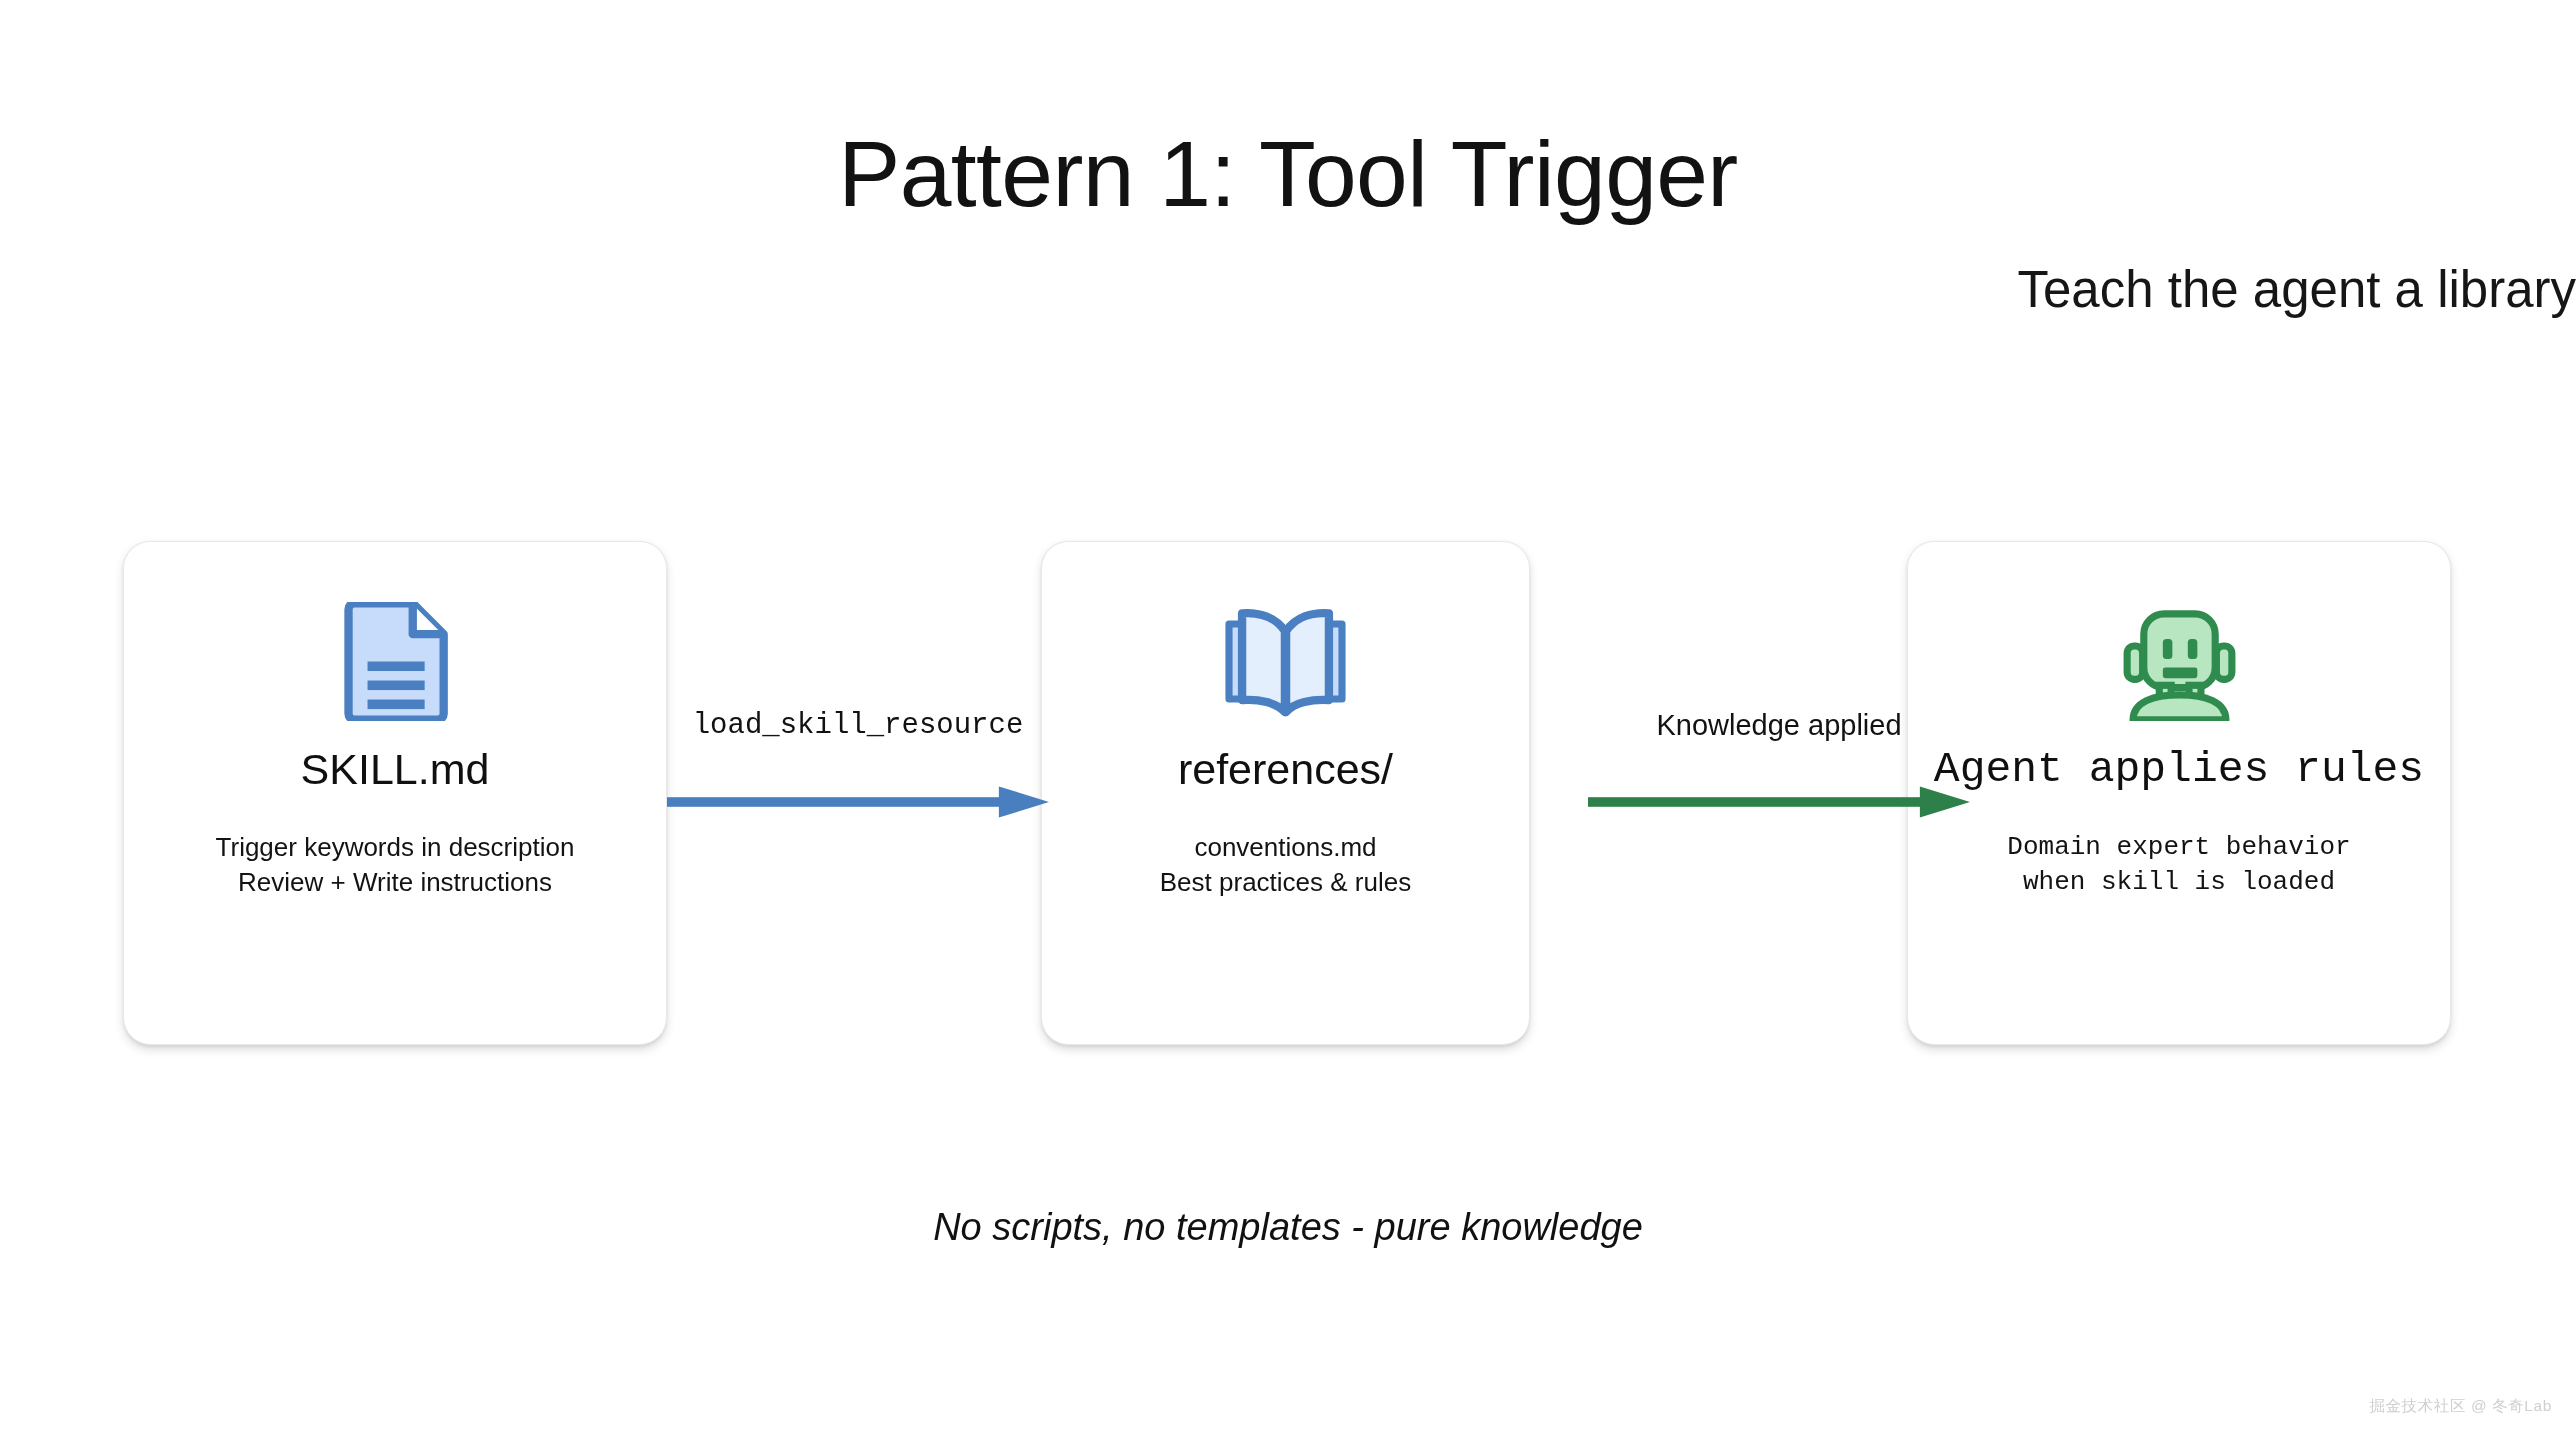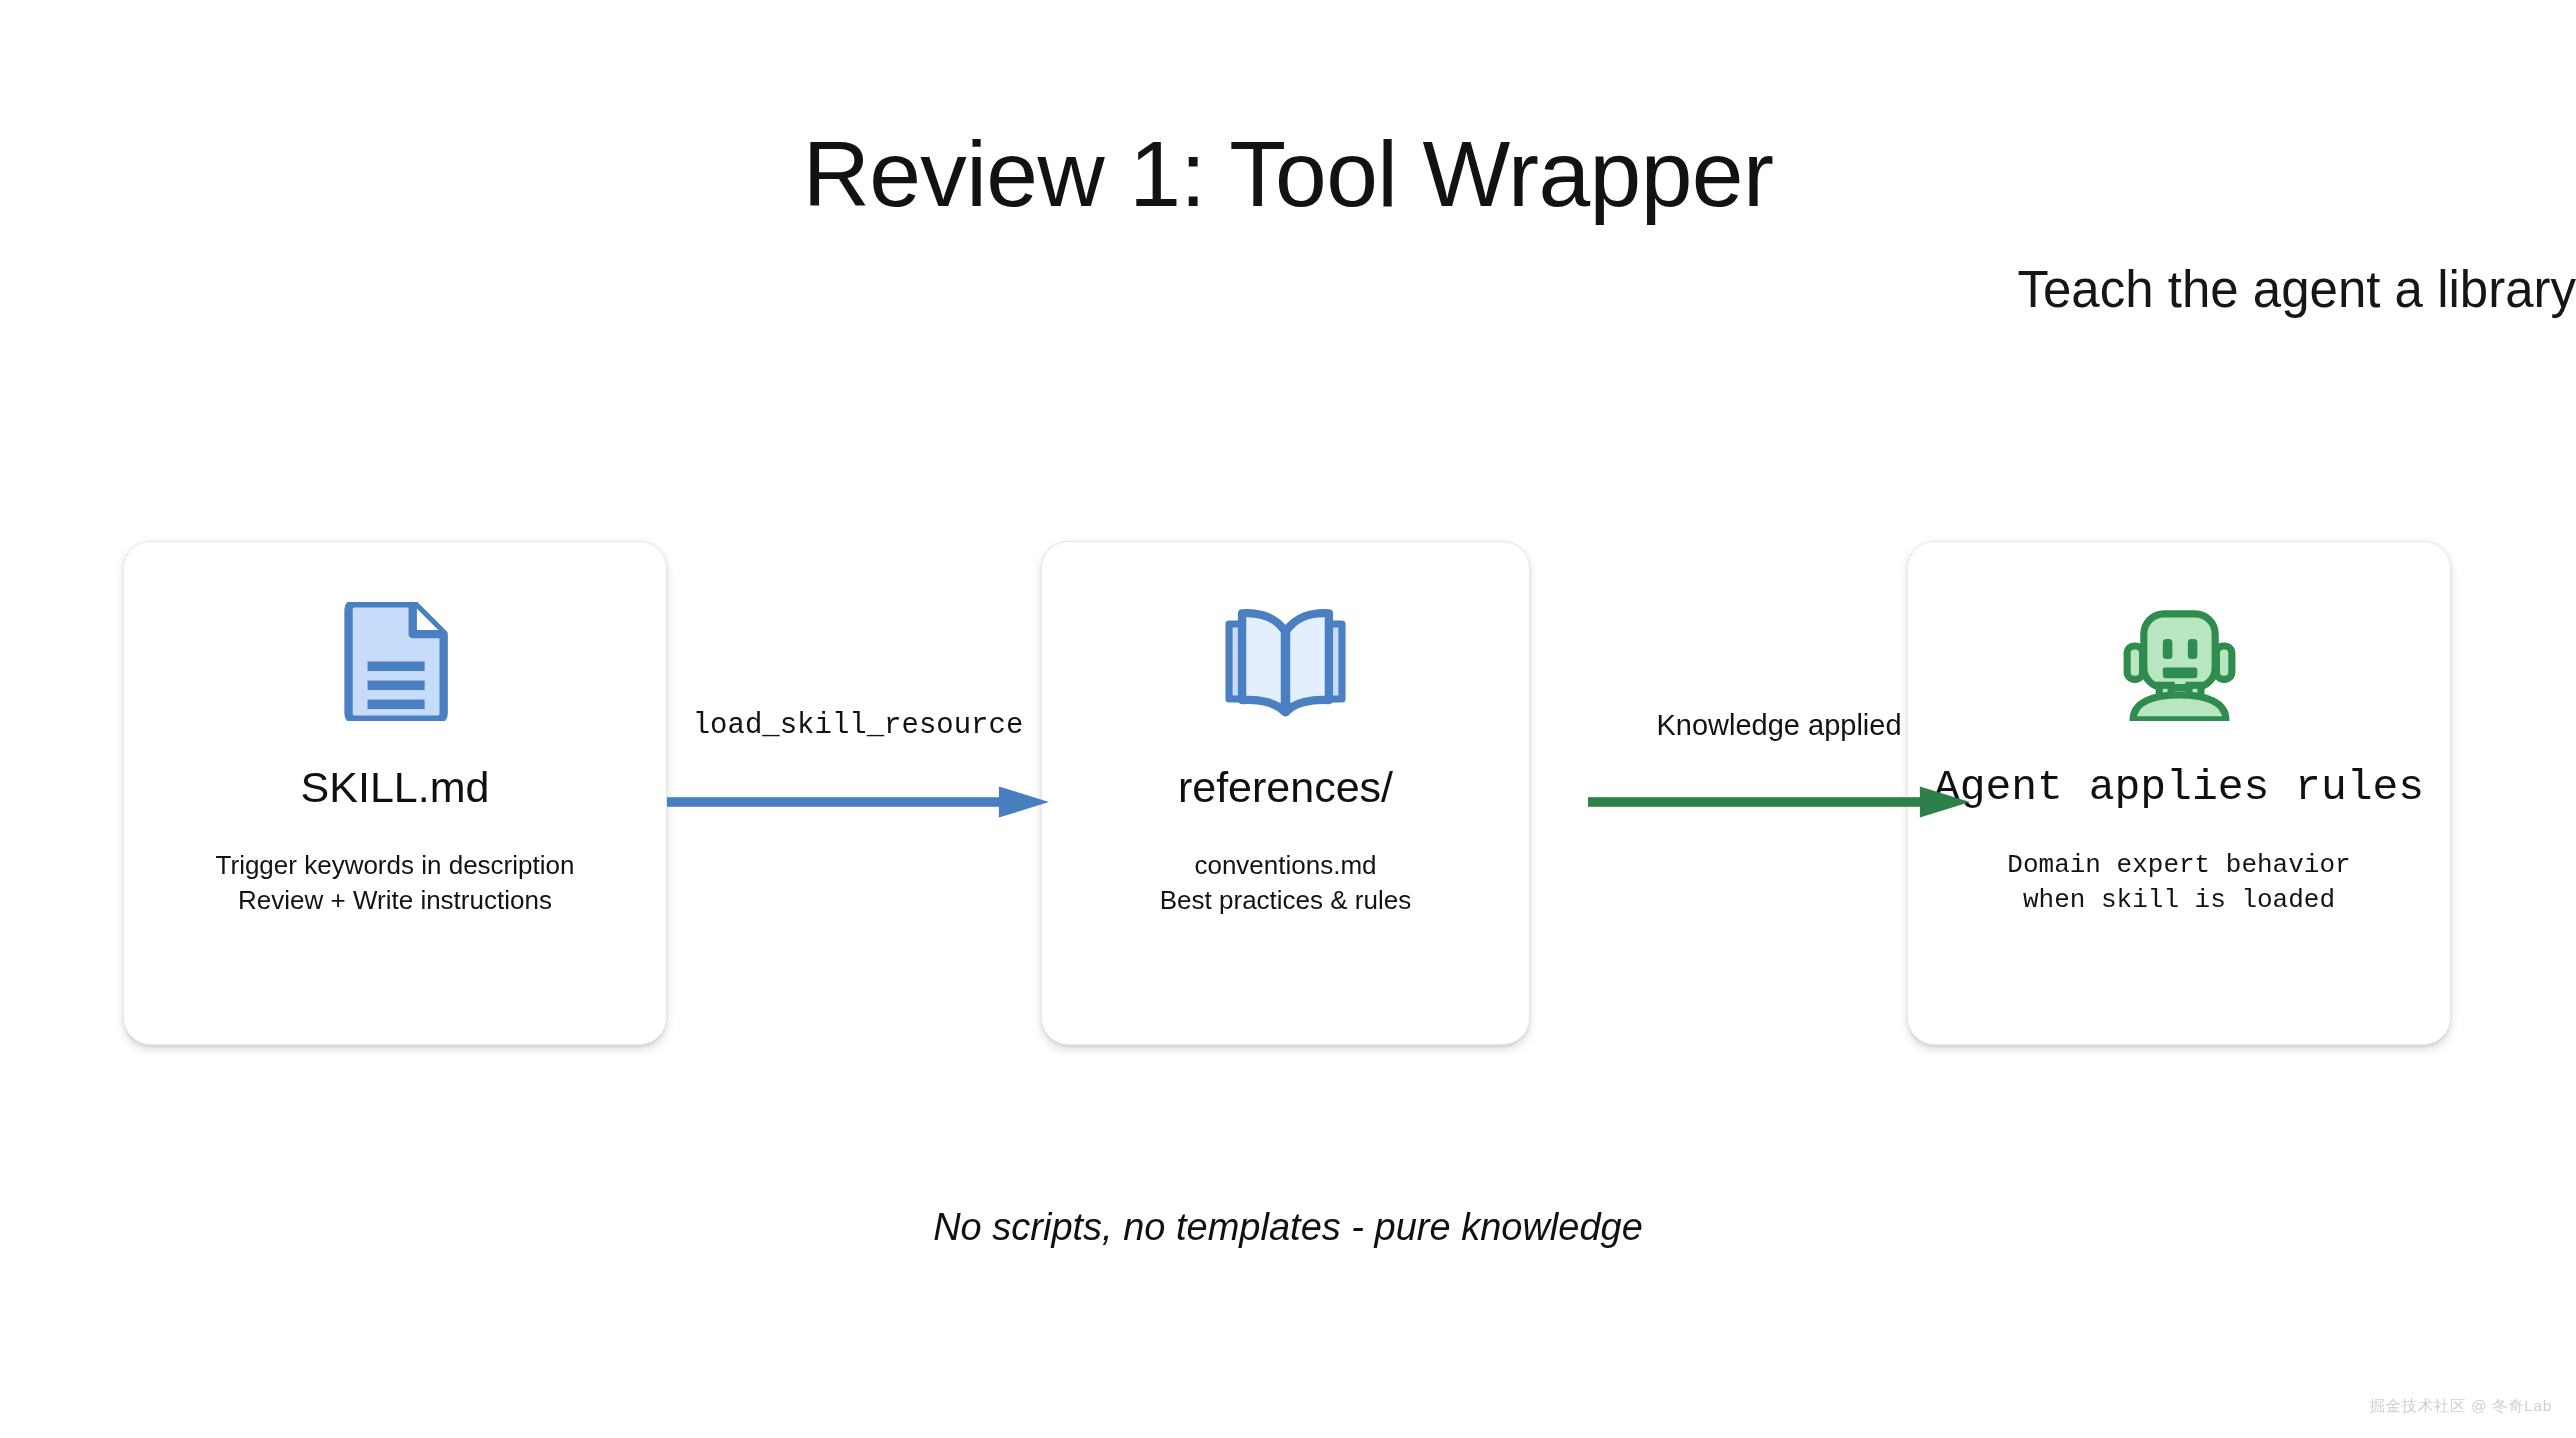--- a/index.html
+++ b/index.html
@@ -69,21 +69,21 @@
   .card-3 { left: 1907px; font-family: Liberation Mono, monospace; }
 
   .card-icon {
     margin-top: 60px;
     height: 119px;
     display: flex;
     align-items: center;
     justify-content: center;
   }
   .card-title {
-    margin-top: 45px;
+    margin-top: 27px;
     font-size: 43px;
     font-weight: 400;
     line-height: 1;
     color: #101010;
     text-align: center;
   }
   .card-desc {
     margin-top: 39px;
     font-size: 26px;
     font-weight: 400;
@@ -142,21 +142,21 @@
     bottom: 21.5px;
     font-size: 15.5px;
     color: #cfcfcf;
     letter-spacing: 0.6px;
     white-space: nowrap;
   }
 </style>
 </head>
 <body>
 
-<div class="slide-title">Review 1: Tool Wrapper</div>
+<div class="slide-title">Pattern 1: Tool Trigger</div>
 <div class="slide-subtitle">Teach the agent a library</div>
 
 <div class="cards-row">
 
   <div class="card card-1">
     <div class="card-icon">
       <svg width="113" height="119" viewBox="0 0 95 100">
         <path d="M8 6 a5 5 0 0 1 5 -5 H62 L88 27 V94 a5 5 0 0 1 -5 5 H13 a5 5 0 0 1 -5 -5 Z" fill="#c6dcfa" stroke="#4a7fc1" stroke-width="7" stroke-linejoin="round"></path>
         <path d="M62 2 V27 H87" fill="#ffffff" stroke="#4a7fc1" stroke-width="7" stroke-linejoin="round"></path>
         <rect x="24" y="50" width="48" height="8" fill="#4a7fc1"></rect>

